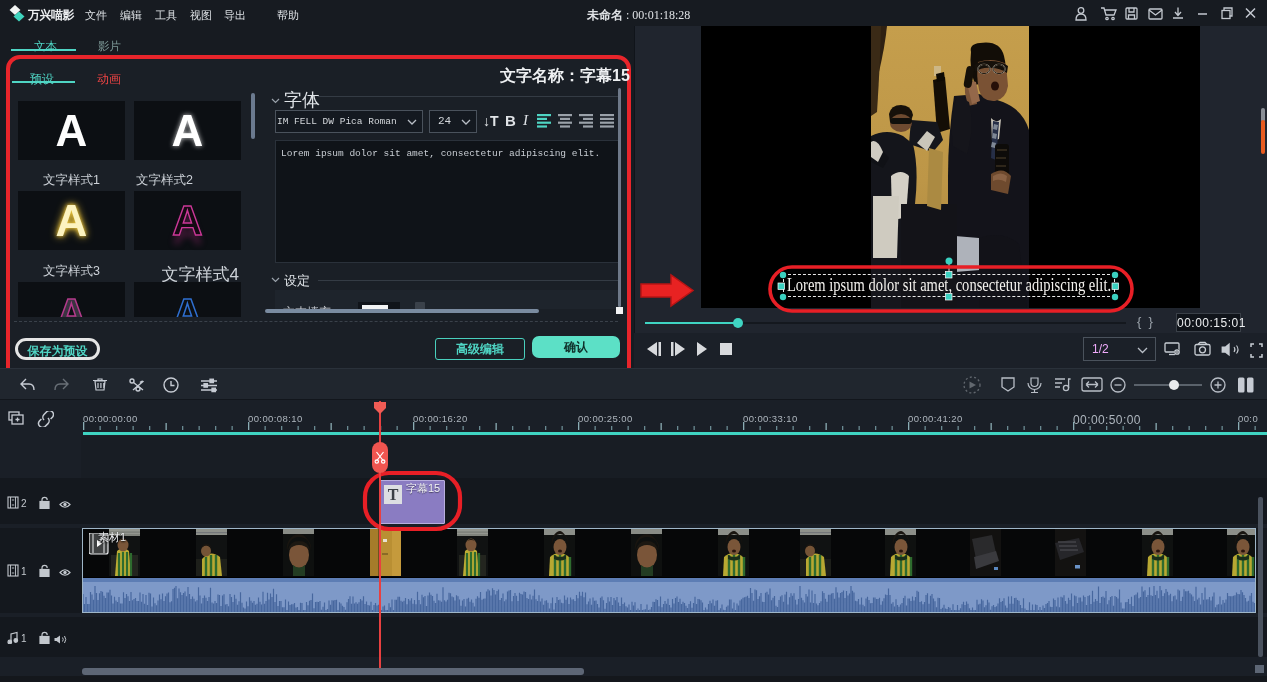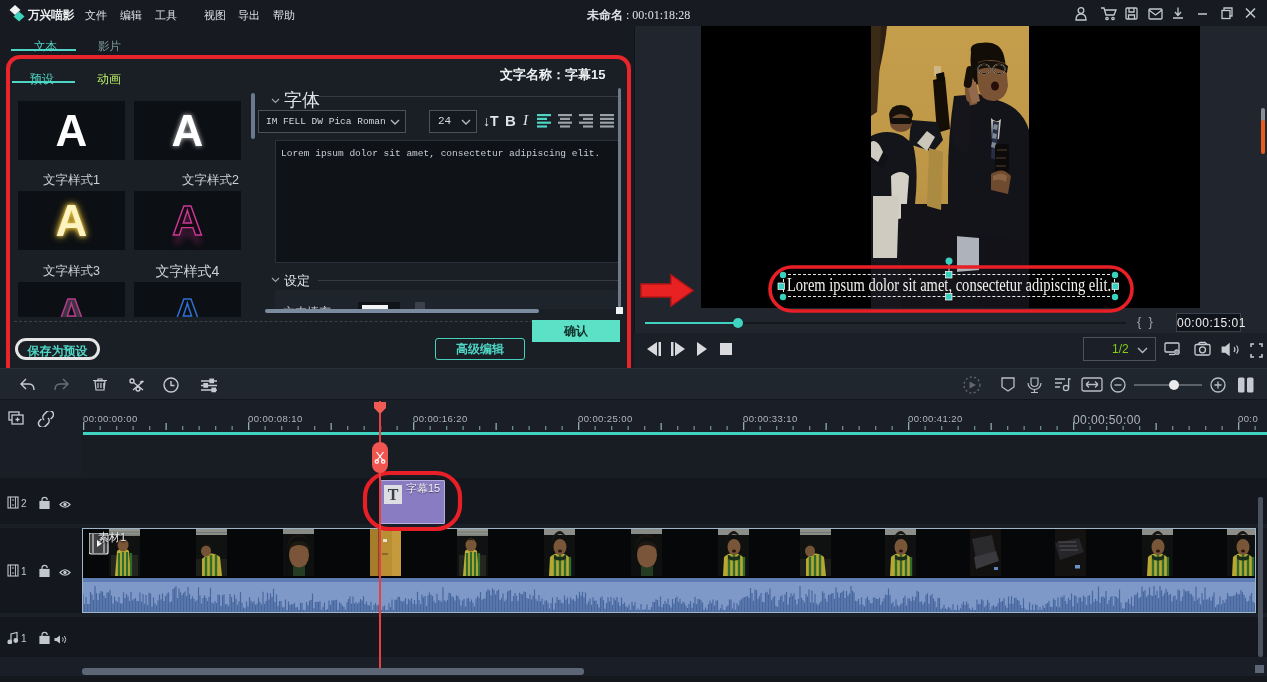--- a/index.html
+++ b/index.html
@@ -10,21 +10,21 @@
 </style></head>
 <body>
 
 <div class="abs" style="left:0;top:0;width:1267px;height:26px;background:#171b21">
   <svg class="abs" style="left:8px;top:5px" width="18" height="17" xmlns="http://www.w3.org/2000/svg">
     <path d="M7 0 L12.5 5 L7 10 L1.5 5 Z" fill="#f2f4f4"></path>
     <path d="M11 6.5 L16.5 11.5 L11 16.5 L5.5 11.5 Z" fill="#3fd4be"></path>
   </svg>
   <div class="abs" style="left:28px;top:7px;font-size:12px;font-weight:bold;color:#eceef0;letter-spacing:-0.5px">万兴喵影</div>
   <div class="abs" style="left:85px;top:8px;font-size:11px;color:#dce0e4">
-    <span style="margin-right:13px">文件</span><span style="margin-right:13px">编辑</span><span style="margin-right:27px">工具</span><span style="margin-right:12px">视图</span><span style="margin-right:13px">导出</span><span>帮助</span>
+    <span style="margin-right:13px">文件</span><span style="margin-right:13px">编辑</span><span style="margin-right:13px">工具</span><span style="margin-right:12px">视图</span><span style="margin-right:31px">导出</span><span>帮助</span>
   </div>
   <div class="abs" style="left:587px;top:7px;font-size:12px;color:#e0e3e6"><span style="font-weight:bold">未命名</span><span style="font-family:Liberation Serif, serif"> : 00:01:18:28</span></div>
   <svg class="abs" style="left:1074px;top:6px" width="186" height="15" xmlns="http://www.w3.org/2000/svg" fill="none" stroke="#c4c9d0" stroke-width="1.3">
     <circle cx="7" cy="4.5" r="2.8"></circle>
       <path d="M2 14 q0 -6 5 -6 q5 0 5 6z"></path>
     <path d="M27 2 h3 l2 7 h8 l2 -5 h-11"></path>
       <circle cx="33" cy="12.5" r="1.2"></circle>
       <circle cx="39" cy="12.5" r="1.2"></circle>
     <rect x="52" y="2" width="11" height="11" rx="1"></rect>
       <path d="M55 2 v4 h5 v-4 M54.5 13 v-4 h6 v4"></path>
@@ -41,50 +41,50 @@
 <div class="abs" style="left:0;top:26px;width:634px;height:342px;background:#171b21">
 
   <div class="abs teal" style="left:34px;top:13px;font-size:11.5px">文本</div>
   <div class="abs" style="left:11px;top:23px;width:65px;height:2px;background:#4fd5c4"></div>
   <div class="abs" style="left:98px;top:13px;font-size:11.5px;color:#7e9a98">影片</div>
 
   <div class="abs" style="left:6px;top:29px;width:625px;height:338px;border:4px solid #e8252b;border-radius:14px;background:#1a1f26"></div>
 
   <div class="abs teal" style="left:30px;top:45px;font-size:12px">预设</div>
   <div class="abs" style="left:12px;top:55px;width:63px;height:2px;background:#4fd5c4"></div>
-  <div class="abs" style="left:97px;top:45px;font-size:12px;color:#bef264">动画</div>
-  <div class="abs" style="left:500px;top:40px;font-size:13px;font-weight:bold;color:#eef0f2">文字名称：字幕15</div>
+  <div class="abs" style="left:97px;top:45px;font-size:12px;color:#ef4444">动画</div>
+  <div class="abs" style="left:500px;top:40px;font-size:16px;font-weight:bold;color:#eef0f2">文字名称：字幕15</div>
 
   <div class="abs" style="left:18px;top:75px;width:107px;height:59px;background:#0c0f13;text-align:center">
     <span style="font-size:44px;font-weight:bold;color:#fdfdfd;line-height:59px">A</span></div>
   <div class="abs" style="left:134px;top:75px;width:107px;height:59px;background:#0c0f13;text-align:center">
     <span style="font-size:44px;font-weight:bold;color:#fff;line-height:59px;text-shadow:0 0 5px rgba(255,255,255,.8)">A</span></div>
   <div class="abs" style="left:20px;top:146px;font-size:12.5px;color:#ccd1d7;width:103px;text-align:center">文字样式1</div>
-  <div class="abs" style="left:136px;top:146px;font-size:12.5px;color:#ccd1d7;width:103px;text-align:right">文字样式2</div>
+  <div class="abs" style="left:136px;top:146px;font-size:12.5px;color:#ccd1d7;width:103px;text-align:left">文字样式2</div>
 
   <div class="abs" style="left:18px;top:165px;width:107px;height:59px;background:#0c0f13;text-align:center">
     <span style="font-size:44px;font-weight:bold;color:#fcf3c0;line-height:59px;text-shadow:0 0 9px #f2c93c,0 0 4px #f2c93c">A</span></div>
   <div class="abs" style="left:134px;top:165px;width:107px;height:59px;background:#0c0f13;text-align:center">
     <span style="font-size:42px;font-weight:bold;line-height:59px;color:#140a12;-webkit-text-stroke:1.4px #cc3898;text-shadow:0 9px 6px rgba(150,40,110,.4)">A</span></div>
   <div class="abs" style="left:20px;top:237px;font-size:12.5px;color:#ccd1d7;width:103px;text-align:center">文字样式3</div>
-  <div class="abs" style="left:136px;top:237px;font-size:14px;color:#ccd1d7;width:103px;text-align:center">文字样式4</div>
+  <div class="abs" style="left:136px;top:237px;font-size:17px;color:#ccd1d7;width:103px;text-align:right">文字样式4</div>
 
   <div class="abs" style="left:18px;top:256px;width:107px;height:35px;background:#0c0f13;text-align:center;overflow:hidden">
     <span style="font-size:42px;font-weight:bold;color:#3a3440;-webkit-text-stroke:1.5px #b43a8c;display:inline-block;margin-top:8px">A</span></div>
   <div class="abs" style="left:134px;top:256px;width:107px;height:35px;background:#0c0f13;text-align:center;overflow:hidden">
     <span style="font-size:42px;font-weight:bold;color:#0c0f13;-webkit-text-stroke:1.5px #2f6fd0;display:inline-block;margin-top:8px">A</span></div>
 
   <div class="abs" style="left:251px;top:67px;width:4px;height:46px;background:#6b7a8f;border-radius:2px"></div>
 
   <div class="abs" style="left:271px;top:62px;font-size:18px;color:#dfe3e7"><svg width="9" height="6" style="display:inline-block;margin-right:4px;vertical-align:2px" xmlns="http://www.w3.org/2000/svg">
         <path d="M1 1 L4.5 4.5 L8 1" stroke="#9aa2ab" stroke-width="1.2" fill="none"></path>
       </svg>字体</div>
   <div class="abs" style="left:318px;top:70px;width:302px;height:1px;background:#343b44"></div>
 
-  <div class="abs" style="left:258px;top:84px;width:148px;height:23px;background:#141920;border:1px solid #4a525c;color:#d4d8dc;font-family:'Liberation Mono',monospace;font-size:9.5px;line-height:21px;padding-left:7px">IM FELL DW Pica Roman<svg width="10" height="6" style="position:absolute;right:5px;top:8px" xmlns="http://www.w3.org/2000/svg">
+  <div class="abs" style="left:275px;top:84px;width:148px;height:23px;background:#141920;border:1px solid #4a525c;color:#d4d8dc;font-family:'Liberation Mono',monospace;font-size:9.5px;line-height:21px;padding-left:1px">IM FELL DW Pica Roman<svg width="10" height="6" style="position:absolute;right:5px;top:8px" xmlns="http://www.w3.org/2000/svg">
         <path d="M1 1 L5 5 L9 1" stroke="#b8bec6" stroke-width="1.3" fill="none"></path>
       </svg></div>
   <div class="abs" style="left:429px;top:84px;width:48px;height:23px;background:#141920;border:1px solid #4a525c;color:#d4d8dc;font-family:'Liberation Mono',monospace;font-size:11px;line-height:21px;padding-left:8px">24<svg width="10" height="6" style="position:absolute;right:5px;top:8px" xmlns="http://www.w3.org/2000/svg">
         <path d="M1 1 L5 5 L9 1" stroke="#b8bec6" stroke-width="1.3" fill="none"></path>
       </svg></div>
 
   <div class="abs" style="left:483px;top:87px;font-size:14px;color:#e2e5e8;font-weight:bold">↓T</div>
   <div class="abs" style="left:505px;top:86px;font-size:15px;color:#dfe2e6;font-weight:bold">B</div>
   <div class="abs" style="left:523px;top:86px;font-size:15px;color:#dfe2e6;font-style:italic;font-family:'Liberation Serif',serif">I</div>
 
@@ -134,21 +134,21 @@
 
   <div class="abs" style="left:265px;top:283px;width:274px;height:4px;background:#7a8ba0;border-radius:2px"></div>
   <div class="abs" style="left:616px;top:281px;width:7px;height:7px;background:#f2f3f4"></div>
 
   <div class="abs" style="left:618px;top:62px;width:3px;height:219px;background:#6e7989;border-radius:2px"></div>
 
   <div class="abs" style="left:14px;top:295px;width:604px;height:0;border-top:1px dashed #3a414a"></div>
 
   <div class="abs teal" style="left:15px;top:312px;width:85px;height:22px;border:3px solid #e5e5e5;border-radius:11px;font-size:12px;font-weight:bold;text-align:center;line-height:21px">保存为预设</div>
   <div class="abs teal" style="left:435px;top:312px;width:90px;height:22px;border:1px solid #49d0bd;border-radius:3px;font-size:12px;font-weight:bold;text-align:center;line-height:21px">高级编辑</div>
-  <div class="abs" style="left:532px;top:294px;width:88px;height:22px;background:#5ce0c6;border-radius:0;font-size:12px;font-weight:bold;color:#0f2f29;text-align:center;line-height:22px">确认</div>
+  <div class="abs" style="left:532px;top:310px;width:88px;height:22px;background:#5ce0c6;border-radius:7px;font-size:12px;font-weight:bold;color:#0f2f29;text-align:center;line-height:22px">确认</div>
 </div>
 
 <div class="abs" style="left:634px;top:26px;width:633px;height:342px;background:#20252e">
   <div class="abs" style="left:0;top:0;width:1px;height:342px;background:#10141a"></div>
 
   <div class="abs" style="left:67px;top:0;width:499px;height:282px;background:#000"></div>
   <div class="abs" style="left:237px;top:0;width:158px;height:282px">
       <svg width="158" height="282" viewBox="0 0 158 282" xmlns="http://www.w3.org/2000/svg">
 <defs>
           <linearGradient id="wall" x1="0" y1="0" x2="0" y2="1">
@@ -235,21 +235,21 @@
 
   <div class="abs" style="left:0;top:307px;width:633px;height:35px;background:#1b2028"></div>
   <svg class="abs" style="left:12px;top:316px" width="92" height="14" xmlns="http://www.w3.org/2000/svg" fill="#d8dadd">
     <path d="M11 0 L11 14 L1 7 Z"></path>
       <rect x="12.5" y="0" width="2.5" height="14"></rect>
     <rect x="25" y="0" width="2.5" height="14"></rect>
       <path d="M29 0 L39 7 L29 14 Z"></path>
     <path d="M51 0 L61 7 L51 14 Z"></path>
     <rect x="74" y="1" width="12" height="12"></rect>
   </svg>
-  <div class="abs" style="left:449px;top:311px;width:73px;height:24px;border:1px solid #4a525c;color:#84cc16;font-size:12px;line-height:22px;padding-left:28px">1/2<svg width="11" height="7" style="position:absolute;right:7px;top:9px" xmlns="http://www.w3.org/2000/svg">
+  <div class="abs" style="left:449px;top:311px;width:73px;height:24px;border:1px solid #4a525c;color:#f0abfc;font-size:12px;line-height:22px;padding-left:8px">1/2<svg width="11" height="7" style="position:absolute;right:7px;top:9px" xmlns="http://www.w3.org/2000/svg">
         <path d="M1 1 L5.5 5.5 L10 1" stroke="#b8bec6" stroke-width="1.3" fill="none"></path>
       </svg></div>
   <svg class="abs" style="left:530px;top:315px" width="100" height="17" xmlns="http://www.w3.org/2000/svg" fill="none" stroke="#c8cdd3" stroke-width="1.3">
     <rect x="1" y="2" width="14" height="9" rx="1"></rect>
       <path d="M5 13.5 h6"></path>
       <circle cx="13" cy="11" r="3" fill="#1b2028" stroke="none"></circle>
       <circle cx="13" cy="11" r="2.2"></circle>
       <path d="M13 9.5 v3 M11.5 11 h3" stroke-width=".9"></path>
     <rect x="31" y="3.5" width="15" height="10.5" rx="1.5"></rect>
       <circle cx="38.5" cy="8.8" r="3"></circle>

